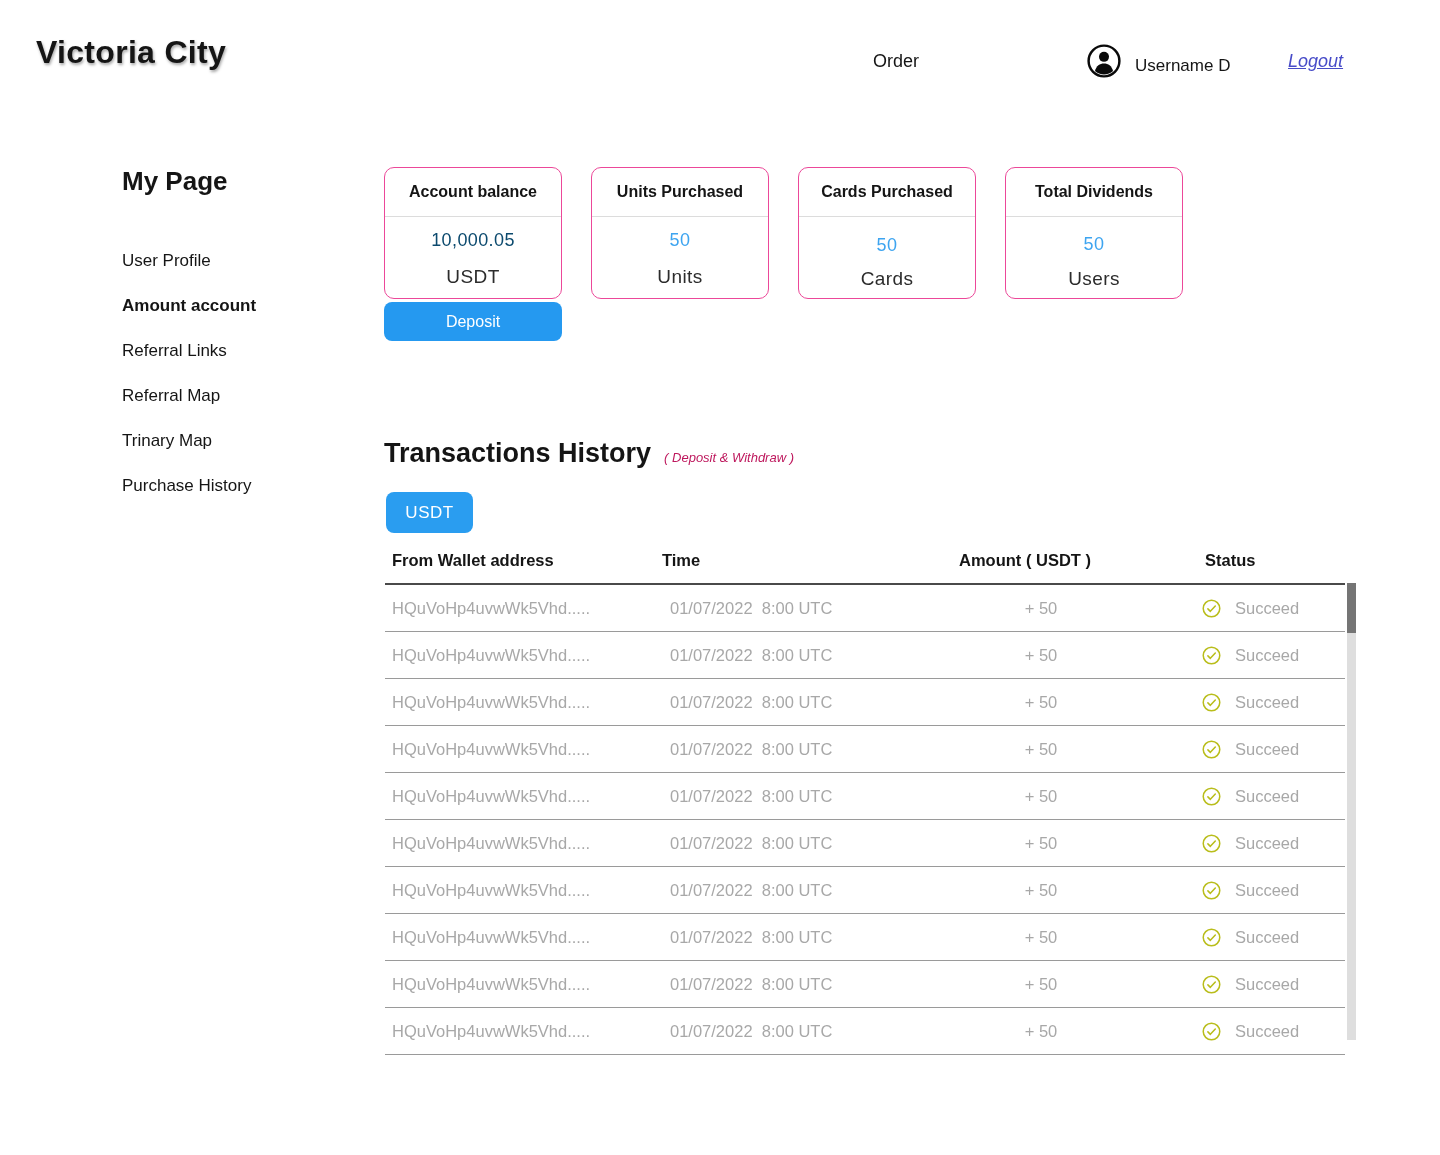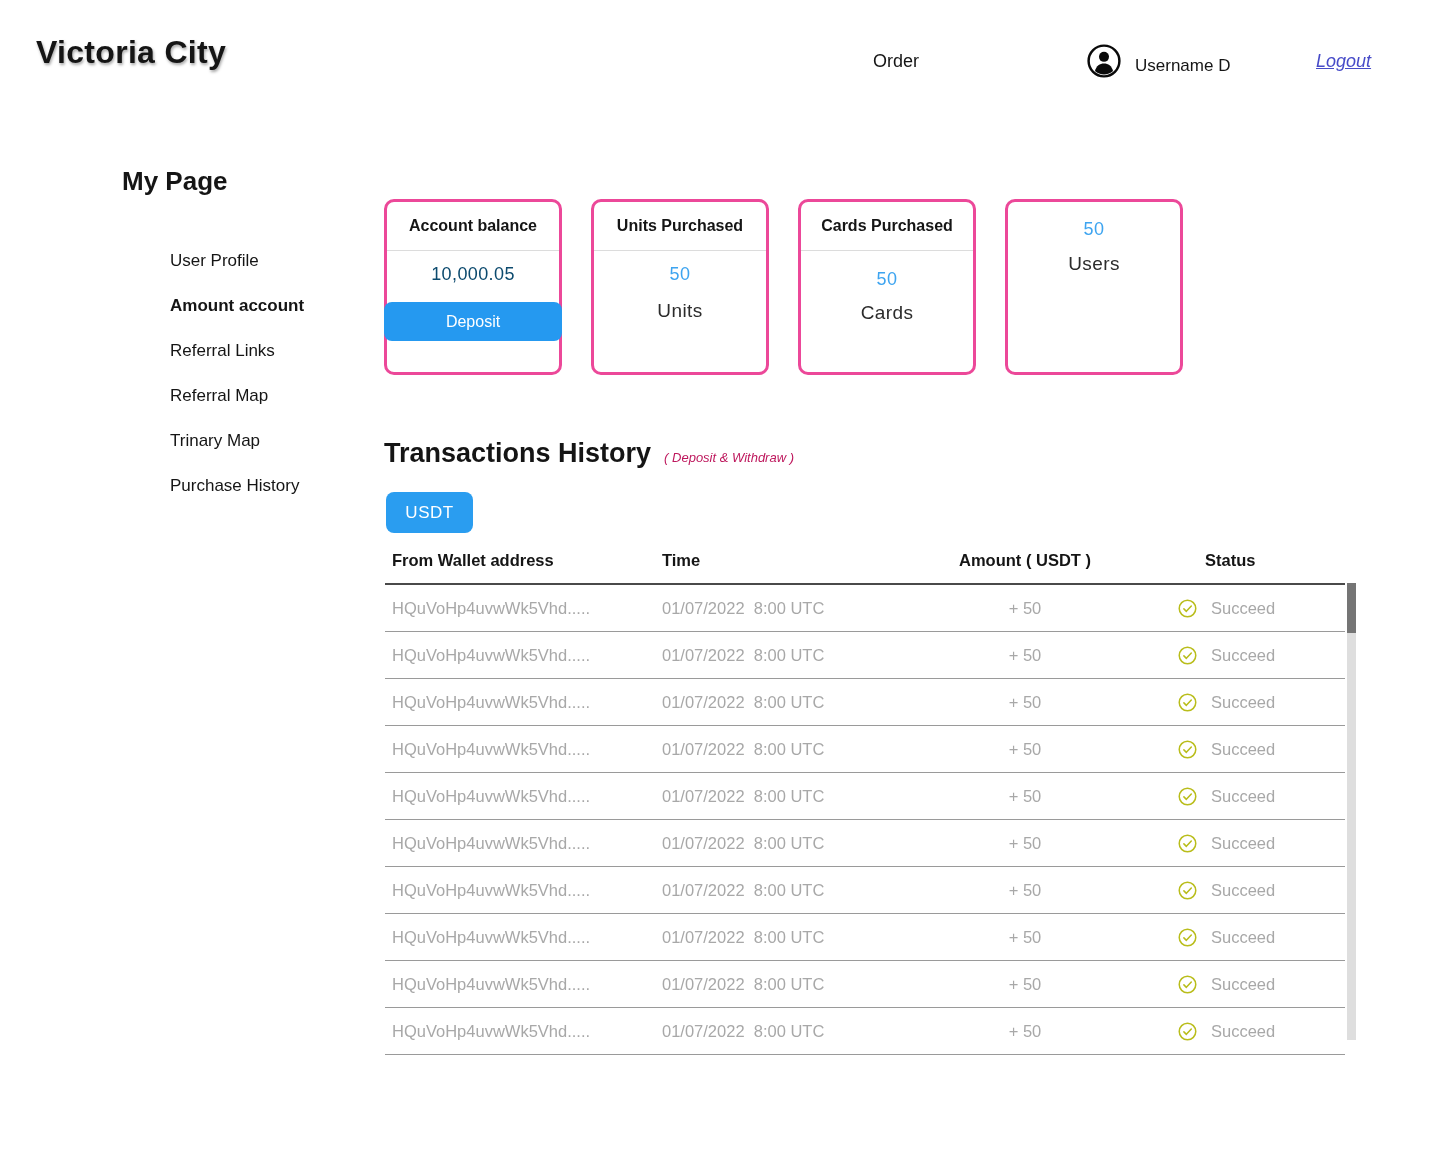--- a/index.html
+++ b/index.html
@@ -8,34 +8,34 @@
   .page { position:relative; width:1440px; height:1155px; }
 
   
   .logo { position:absolute; left:36px; top:34px; font-size:32px; font-weight:800;
     letter-spacing:.3px; text-shadow:1px 2px 3px rgba(0,0,0,.35); }
   .nav-order { position:absolute; left:873px; top:51px; font-size:18px; cursor:pointer; }
   .user-menu { position:absolute; left:1087px; top:44px; display:flex; align-items:flex-end;
     gap:14px; cursor:pointer; }
   .avatar svg { width:34px; height:34px; display:block; }
   .username { font-size:17px; padding-bottom:2px; }
-  .logout { position:absolute; left:1316px; top:51px; font-size:18px; font-style:italic;
+  .logout { position:absolute; left:1288px; top:51px; font-size:18px; font-style:italic;
     text-decoration:underline; cursor:pointer; }
 
   
   .sidebar-title { position:absolute; left:122px; top:166px; font-size:26px; font-weight:800; }
   .sidebar-nav { position:absolute; left:122px; top:251px; display:flex;
-    flex-direction:column; gap:28px;margin-left:48px; }
+    flex-direction:column; gap:28px; }
   .side-item { font-size:17px; height:17px; cursor:pointer; }
   .side-item.active { font-weight:700; }
 
   
   .cards { position:absolute; left:384px; top:167px; display:flex; gap:29px; }
-  .card { width:178px; height:176px; border:3px solid #ec4899; border-radius:10px;
-    background:#fff; display:flex; flex-direction:column;margin-top:32px; }
+  .card { width:178px; height:132px; border:1px solid #ec4899; border-radius:10px;
+    background:#fff; display:flex; flex-direction:column; }
   .card-title { height:49px; display:flex; align-items:center; justify-content:center;
     font-size:16px; font-weight:700; border-bottom:1px solid #dcdcdc; }
   .card-value { margin-top:13px; text-align:center; font-size:18px; letter-spacing:.4px; }
   .card-unit { margin-top:15px; text-align:center; font-size:19px; color:#2c2c2c;
     letter-spacing:.4px; }
 
   
   .deposit-btn { position:absolute; left:384px; top:302px; width:178px; height:39px;
     border:none; border-radius:8px; color:#fff; font-size:16px; cursor:pointer;
     font-family:"Liberation Sans", sans-serif; }
@@ -53,21 +53,21 @@
   .tbl-head { position:absolute; left:385px; top:551px; width:960px; display:grid;
     grid-template-columns:270px 293px 140px 1fr; padding-left:7px;
     font-size:16.5px; font-weight:700; }
   .tbl-head .col-amount { text-align:center; }
   .tbl-head .col-status { padding-left:110px; }
 
   .tbl-body { position:absolute; left:385px; top:583px; width:960px;
     border-top:2px solid #4a4a4a; }
   .tbl-row { height:47px; display:grid; grid-template-columns:270px 293px 140px 1fr;
     padding-left:7px; align-items:center; border-bottom:1px solid #9a9a9a;
-    color:#a8a8a8; font-size:16.5px; }
+    color:#a8a8a8; font-size:16.5px;gap:8px; }
   .cell-time { white-space:pre; }
   .cell-amount { text-align:center; }
   .cell-status { padding-left:83px; display:flex; align-items:center; gap:14px; }
   .check-icon svg { width:19px; height:19px; display:block; }
 
   
   .scroll-track { position:absolute; left:1347px; top:583px; width:9px; height:457px;
     background:#dedede; }
   .scroll-thumb { position:absolute; left:0; top:0; width:9px; height:50px;
     background:#757575; cursor:grab; }
@@ -111,20 +111,21 @@
       <div class="card-title">Units Purchased</div>
       <div class="card-value" style="color:#3da4f0;">50</div>
       <div class="card-unit">Units</div>
     </div>
     <div class="card">
       <div class="card-title">Cards Purchased</div>
       <div class="card-value" style="color:#3da4f0;margin-top:18px;">50</div>
       <div class="card-unit" style="margin-top:12px;">Cards</div>
     </div>
     <div class="card">
+      <div class="card-title">Total Dividends</div>
       <div class="card-value" style="color:#3da4f0;margin-top:17px;">50</div>
       <div class="card-unit" style="margin-top:13px;">Users</div>
     </div>
   </div>
 
   <button class="deposit-btn" style="background:#2599f0;">Deposit</button>
 
   <div class="th-row">
     <span class="th-title">Transactions History</span>
     <span class="th-sub">( Deposit &amp; Withdraw )</span>

